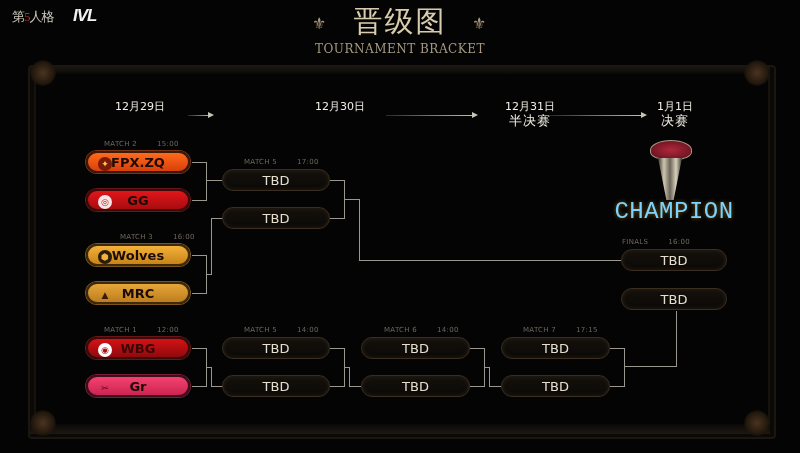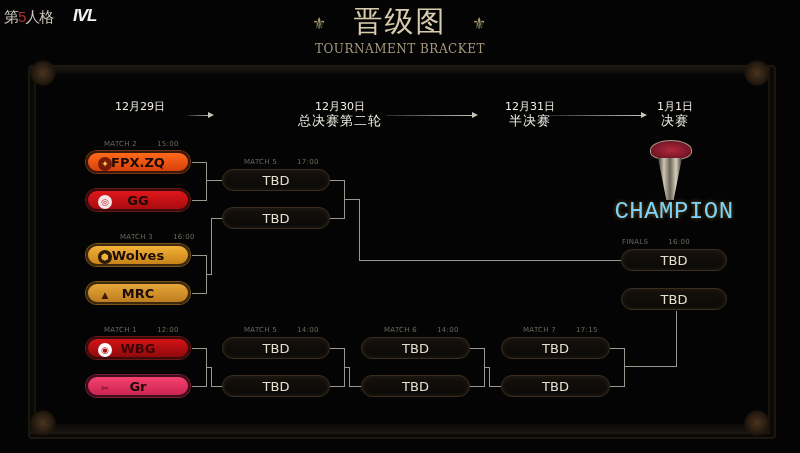--- a/index.html
+++ b/index.html
@@ -4,21 +4,21 @@
 <style>
   html, body { margin:0; padding:0; }
   body {
     width:800px; height:453px; overflow:hidden; position:relative;
     background:#040404;
     font-family:"DejaVu Sans", "Liberation Sans", sans-serif;
     color:#e8e2d2;
   }
   .abs { position:absolute; }
   
-  .logo-game { left:4px; top:8px; font-family:Liberation Sans, sans-serif; font-size:15px; color:#cfc9bd; letter-spacing:-1px; }
+  .logo-game { left:12px; top:8px; font-family:Liberation Serif, serif; font-size:13px; color:#cfc9bd; letter-spacing:-1px; }
   .logo-game .red { color:#b0302a; }
   .logo-ivl { left:73px; top:6px; font-family:"Liberation Sans", sans-serif; font-weight:bold; font-size:17px; color:#f2f2f2; font-style:italic; letter-spacing:-1px; }
   
   .title-cn { left:0; width:800px; top:2px; text-align:center; font-family:"DejaVu Serif", serif; font-size:29px; color:#d8ccac; letter-spacing:2px; }
   .title-en { left:0; width:800px; top:42px; text-align:center; font-family:"DejaVu Serif", serif; font-size:12px; color:#a59a80; letter-spacing:0.5px; }
   .fleur { top:14px; font-size:16px; color:#a89772; }
   
   .frame {
     left:28px; top:65px; width:744px; height:370px;
     border:2px solid #1b1610; border-radius:4px;
@@ -85,21 +85,20 @@
 <div class="abs corner" style="left:744px;top:60px;"></div>
 <div class="abs corner" style="left:30px;top:410px;"></div>
 <div class="abs corner" style="left:744px;top:410px;"></div>
 
 <div class="abs rh" style="left:80px;top:100px;width:120px;">
   <div class="d">12月29日</div>
 </div>
 <div class="abs arrow" style="left:188px;top:115px;width:24px;"></div>
 <div class="abs rh" style="left:280px;top:100px;width:120px;">
   <div class="d">12月30日</div>
-  <div class="n">总决赛第二轮</div>
 </div>
 <div class="abs arrow" style="left:386px;top:115px;width:90px;"></div>
 <div class="abs rh" style="left:480px;top:100px;width:100px;">
   <div class="d">12月31日</div>
   <div class="n">半决赛</div>
 </div>
 <div class="abs arrow" style="left:550px;top:115px;width:95px;"></div>
 <div class="abs rh" style="left:640px;top:100px;width:70px;">
   <div class="d">1月1日</div>
   <div class="n">决赛</div>

